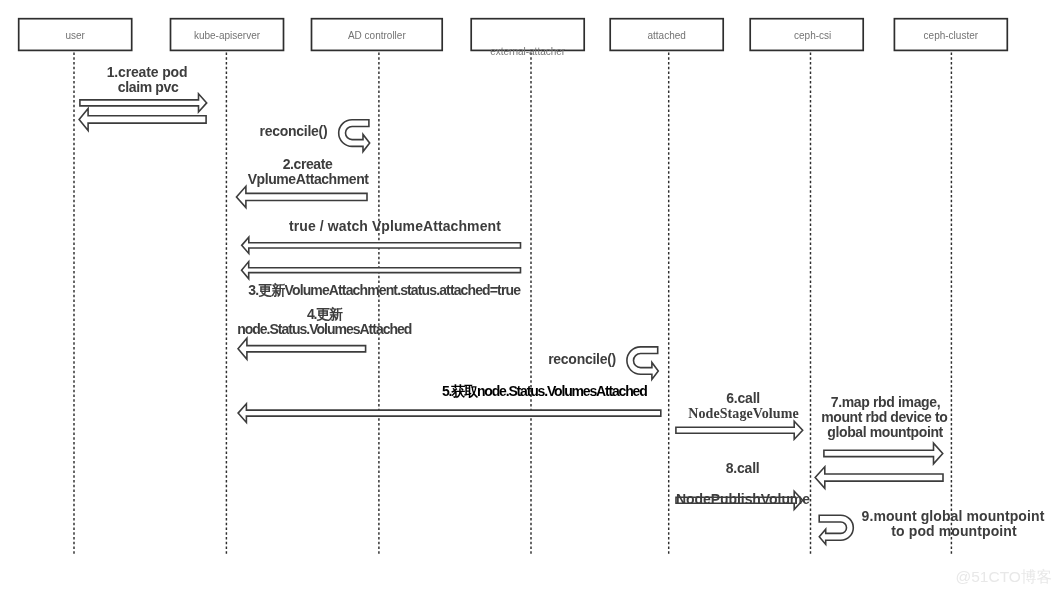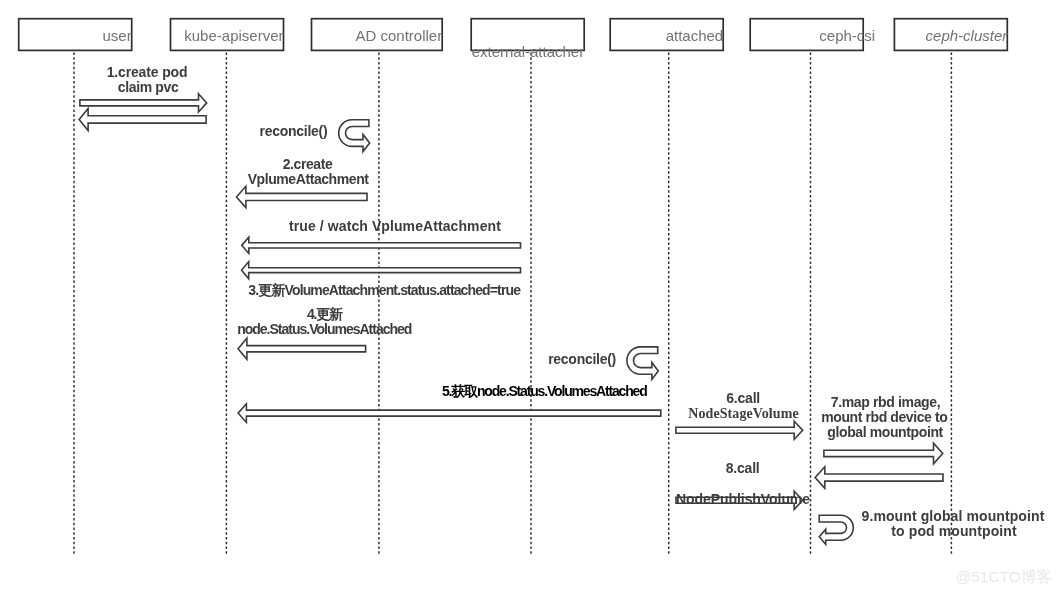--- a/index.html
+++ b/index.html
@@ -1,21 +1,21 @@
 <!DOCTYPE html>
 <html><head>
 <meta charset="utf-8">
 <style>
   html,body{margin:0;padding:0;background:#fff;}
   body{width:1064px;height:594px;overflow:hidden;
        font-family:"Liberation Sans",sans-serif;
        -webkit-font-smoothing:antialiased;}
   #canvas{position:relative;width:1064px;height:594px;background:#fff;overflow:hidden;}
   #svg{position:absolute;left:0;top:0;}
-  .plabel{position:absolute;text-align:right;font-size:15px;line-height:14px;
+  .plabel{position:absolute;text-align:center;font-size:10px;line-height:14px;
           white-space:nowrap;color:#737373;}
   .mlabel{position:absolute;text-align:center;font-size:14px;font-weight:bold;
           line-height:15.2px;white-space:nowrap;color:#3d3d3d;}
   .mlabel > div{position:relative;}
   .watermark{position:absolute;font-size:15.5px;color:#e8e8e8;white-space:nowrap;}
 </style>
 </head>
 <body style="background: rgb(255, 255, 255);">
 
 <div id="canvas" style="background: rgb(255, 255, 255);">
@@ -48,21 +48,21 @@
       <path d="M 943 474 L 824.8 474 L 824.8 466.8 L 815.1769497016969 477.55 L 824.8 488.3 L 824.8 481.1 L 943 481.1 Z" fill="#ffffff" stroke="#3c3c3c" stroke-width="1.6" stroke-linejoin="miter" stroke-miterlimit="10"></path>
       <path d="M 676 497.3 L 794.1999999999999 497.3 L 794.1999999999999 491.2 L 802.6784964159212 500.3 L 794.1999999999999 509.40000000000003 L 794.1999999999999 503.3 L 676 503.3 Z" fill="#ffffff" stroke="#3c3c3c" stroke-width="1.6" stroke-linejoin="miter" stroke-miterlimit="10"></path>
       <path d="M 819.1999999999999 515.1999999999999 L 840.8 515.1999999999999 A 12.500000000000057 12.500000000000057 0 0 1 840.8 540.2 L 825.7 540.2 L 825.7 544.4000000000001 L 819.2924044007164 536.8000000000001 L 825.7 529.2 L 825.7 533.4000000000001 L 840.8 533.4000000000001 A 5.700000000000056 5.700000000000056 0 0 0 840.8 521.9999999999999 L 819.1999999999999 521.9999999999999 Z" fill="#ffffff" stroke="#3c3c3c" stroke-width="1.6" stroke-linejoin="miter" stroke-miterlimit="10"></path>
     </svg>
 <div class="plabel" style="left: 18.7px; width: 113px; top: 28.55px; color: rgb(115, 115, 115);">user</div>
     <div class="plabel" style="left: 170.5px; width: 113px; top: 28.55px; color: rgb(115, 115, 115);">kube-apiserver</div>
     <div class="plabel" style="left: 311.5px; width: 130.7px; top: 28.55px; color: rgb(115, 115, 115);">AD controller</div>
     <div class="plabel" style="left: 471.2px; width: 113px; top: 28.55px; color: rgb(115, 115, 115); margin-top: 16px;">external-attacher</div>
     <div class="plabel" style="left: 610.2px; width: 113px; top: 28.55px; color: rgb(115, 115, 115);">attached</div>
     <div class="plabel" style="left: 750.2px; width: 125px; top: 28.55px; color: rgb(115, 115, 115);">ceph-csi</div>
-    <div class="plabel" style="left: 894.4px; width: 112.9px; top: 28.55px; color: rgb(115, 115, 115); font-style: italic;">ceph-cluster</div>
+    <div class="plabel" style="left: 894.4px; width: 112.9px; top: 28.55px; color: rgb(115, 115, 115);">ceph-cluster</div>
     <div class="mlabel" style="left: -153px; width: 600px; top: 64.65px; color: rgb(61, 61, 61);">
       <div style="letter-spacing: -0.14px; margin-left: 0.07px;">1.create pod</div>
       <div style="letter-spacing: -0.36px; margin-left: 2.18px;">claim pvc</div>
     </div>
     <div class="mlabel" style="left: -6.6px; width: 600px; top: 124.45px; color: rgb(61, 61, 61);">
       <div style="letter-spacing: -0.28px; margin-left: 0.14px;">reconcile()</div>
     </div>
     <div class="mlabel" style="left: 8px; width: 600px; top: 156.85px; color: rgb(61, 61, 61);">
       <div style="letter-spacing: -0.42px; margin-left: -0.99px;">2.create</div>
       <div style="letter-spacing: -0.42px; margin-left: 0.21px;">VplumeAttachment</div>

